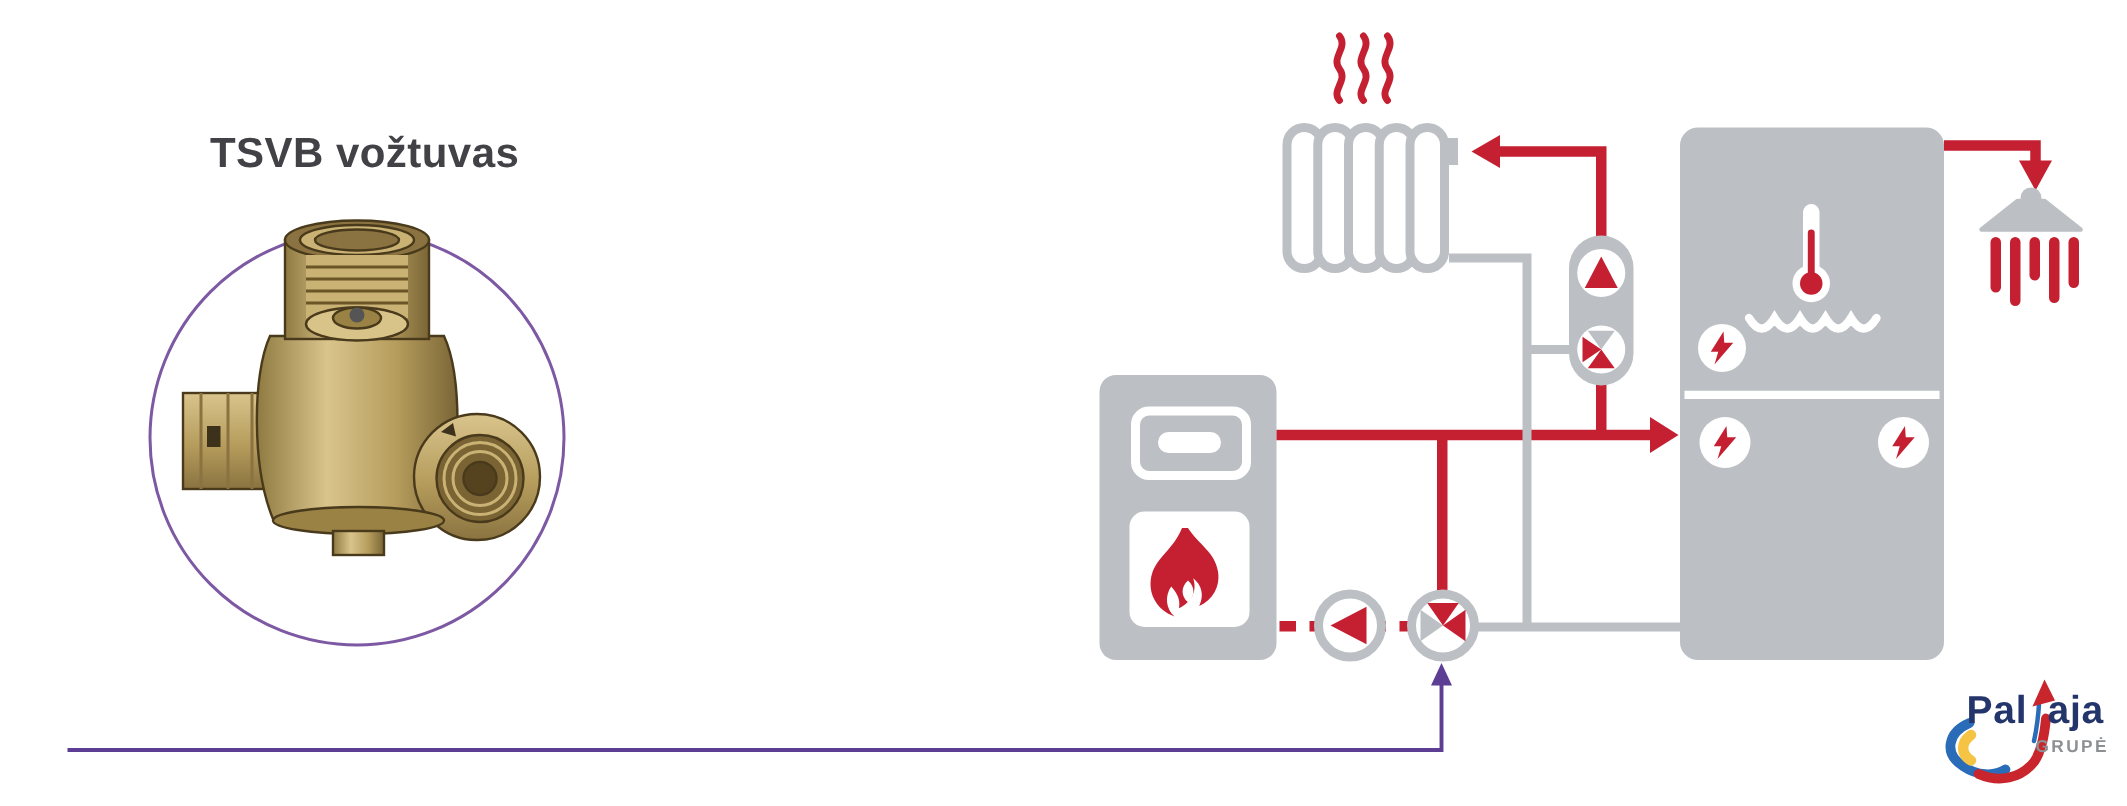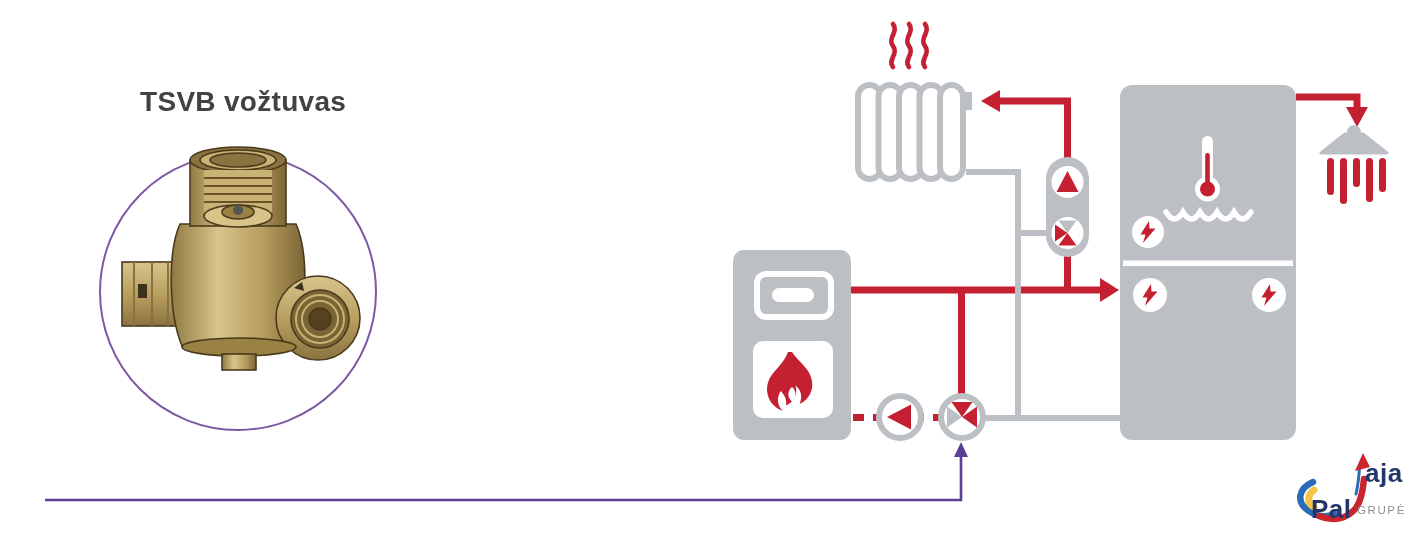--- a/index.html
+++ b/index.html
@@ -16,23 +16,23 @@
   .gray-f{fill:var(--equipment-gray,#bcc0c4);}
   .gray-s{stroke:var(--equipment-gray,#bcc0c4);fill:none;}
   .white-f{fill:#fff;}
   .white-s{stroke:#fff;fill:none;}
   .purple-s{stroke:var(--pointer-purple,#5c3e94);fill:none;}
   .purple-f{fill:var(--pointer-purple,#5c3e94);}
   .circle-purple{stroke:var(--circle-purple,#7d58a3);fill:#fff;}
   .ring{fill:#fff;stroke:var(--equipment-gray,#bcc0c4);stroke-width:6;}
   
   .logo{left:1293px;top:452px;width:120px;height:78px;}
-  .logo-pal{left:18px;top:6px;font-size:26px;font-weight:700;color:var(--logo-navy,#24356b);letter-spacing:.5px;margin-top:36px;}
+  .logo-pal{left:18px;top:6px;font-size:26px;font-weight:700;color:var(--logo-navy,#24356b);letter-spacing:.5px;}
   .logo-aja{left:72px;top:6px;font-size:26px;font-weight:700;color:var(--logo-navy,#24356b);letter-spacing:.5px;text-align:right;}
-  .logo-grupe{left:64px;top:52px;font-size:11.5px;font-weight:400;color:var(--logo-gray,#8d9093);letter-spacing:1.6px;}
+  .logo-grupe{left:64px;top:40px;font-size:11.5px;font-weight:700;color:var(--logo-gray,#8d9093);letter-spacing:1.6px;}
 </style>
 </head>
 <body>
 
 <div class="canvas">
 
   <div class="abs title">TSVB vožtuvas</div>
 
   <svg class="abs diagram-svg" width="1418" height="537" viewBox="0 0 1418 537">
     <defs>

